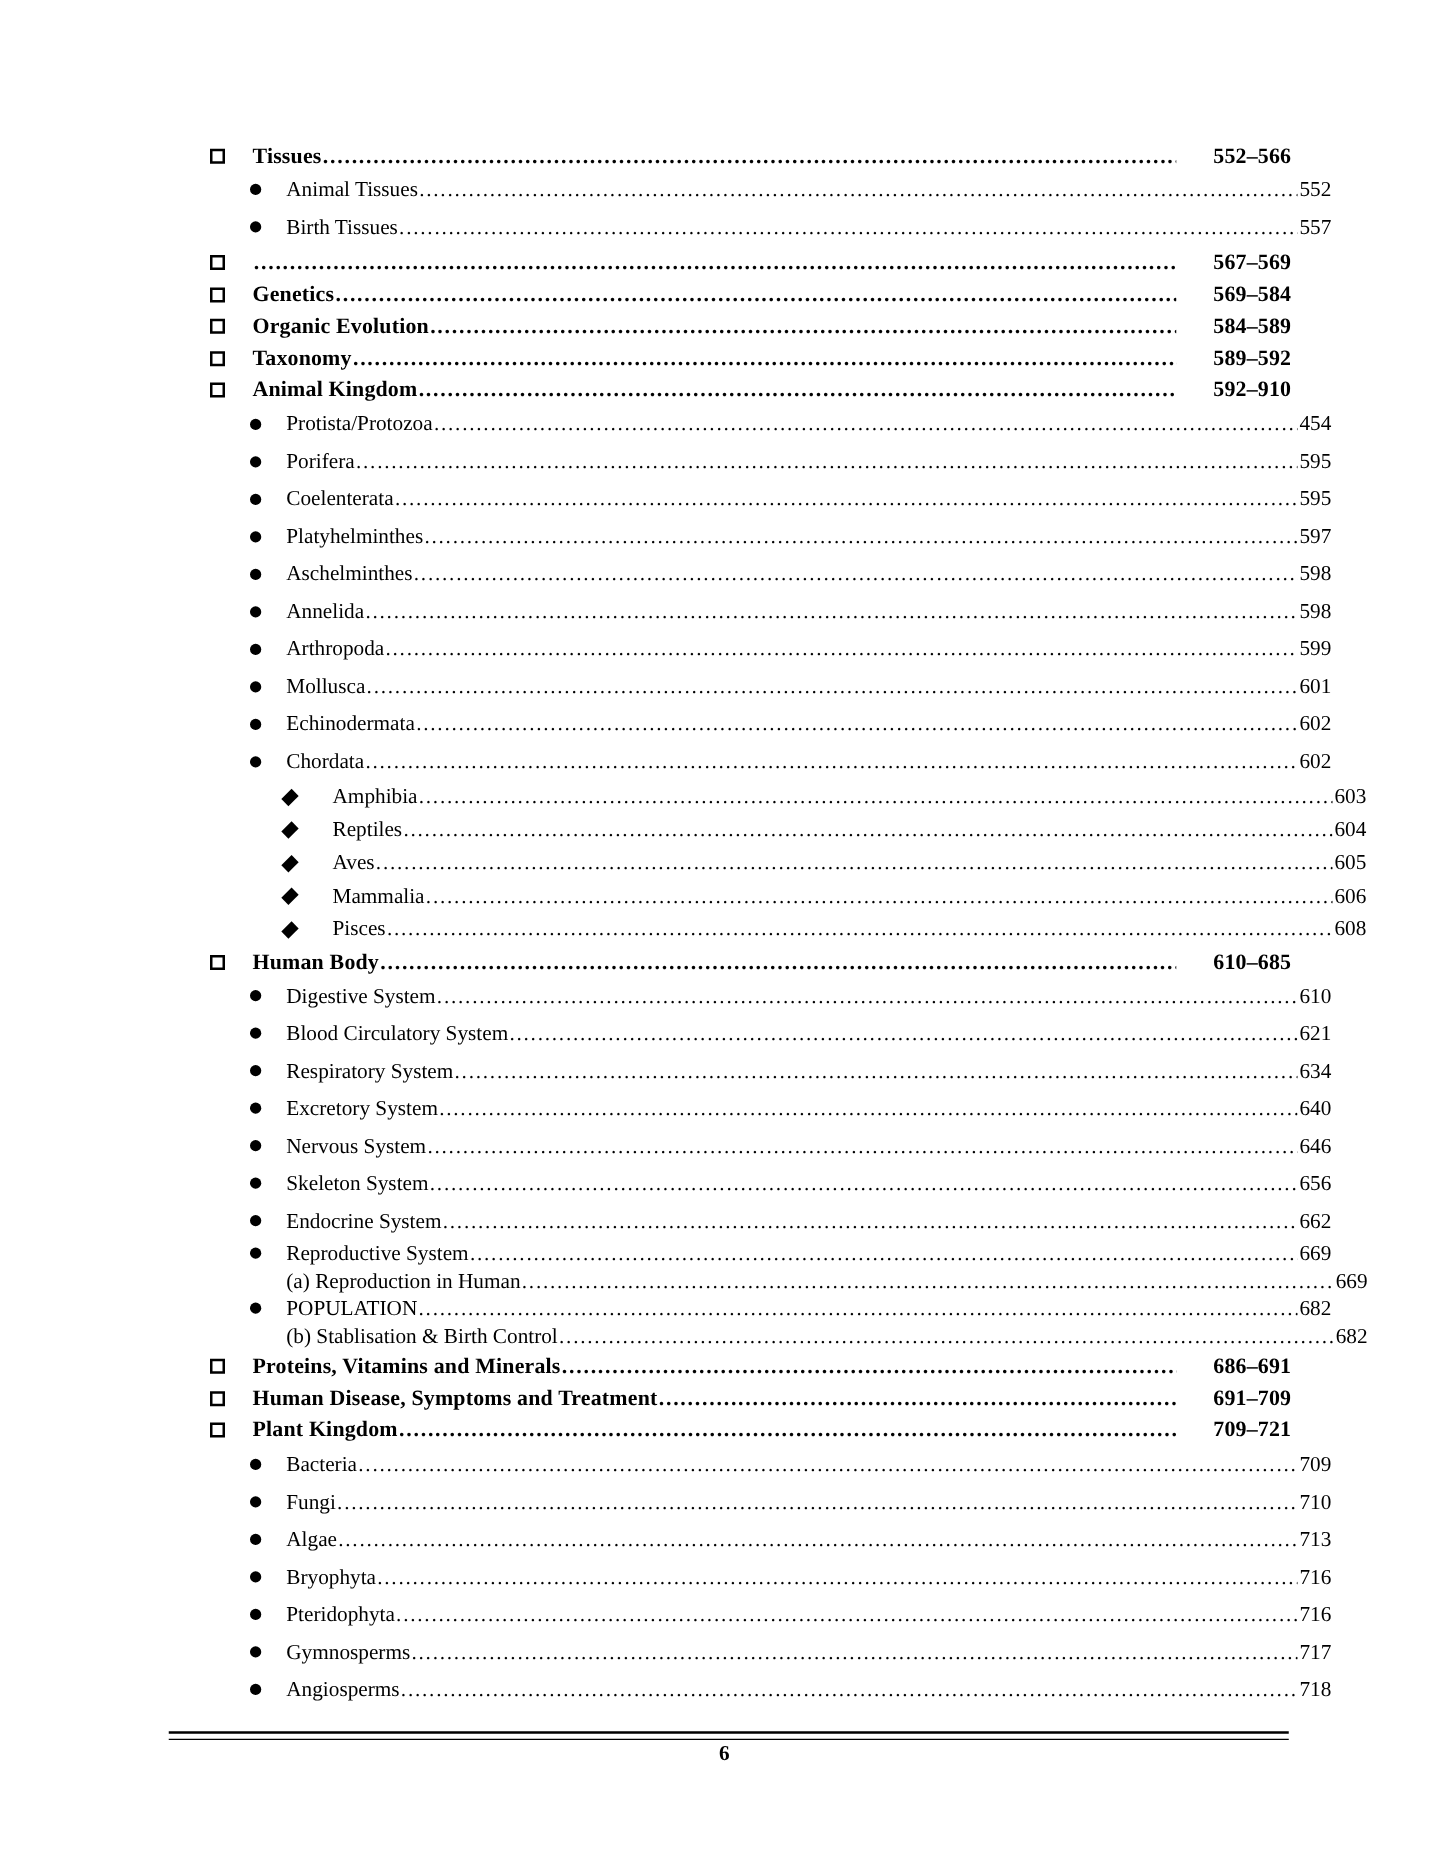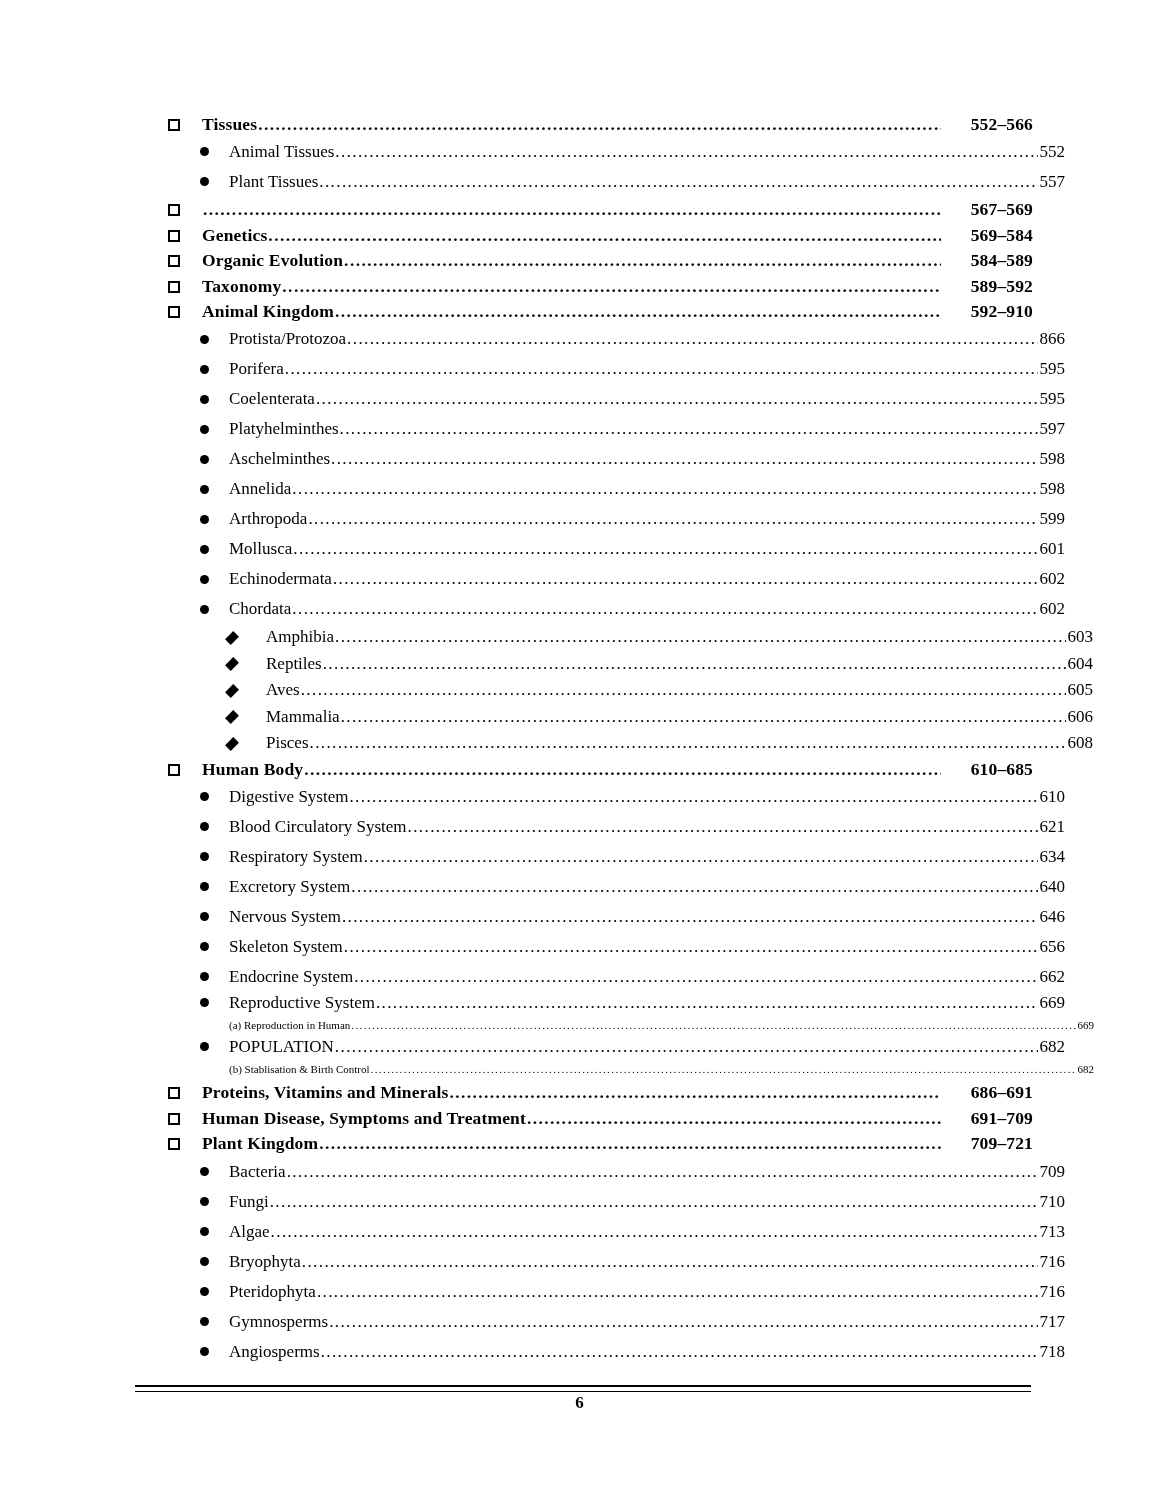--- a/index.html
+++ b/index.html
@@ -117,21 +117,21 @@
     display: inline-block;
     width: 8px;
     height: 8px;
     background: #000;
     transform: rotate(45deg) scaleY(1.45);
     vertical-align: middle;
   }
 
   
   .subline {
-    font-size: 11px;
+    font-size: 17px;
     font-weight: normal;
     line-height: 22px;
     padding-left: 61px;
   }
   .subline .marker { width: 0px; }
 
   
   .tight { line-height: 22px; }
 
   .footer-rule {
@@ -172,21 +172,21 @@
         <span class="pageno">552–566</span>
       </div>
       <div class="entry lvl2">
         <span class="marker"><span class="dot"></span></span>
         <span class="label">Animal Tissues</span>
         <span class="leader">............................................................................................................................................................................................................................</span>
         <span class="pageno">552</span>
       </div>
       <div class="entry lvl2">
         <span class="marker"><span class="dot"></span></span>
-        <span class="label">Plant Tissues</span>
+        <span class="label">Birth Tissues</span>
         <span class="leader">............................................................................................................................................................................................................................</span>
         <span class="pageno">557</span>
       </div>
       <div class="entry lvl1">
         <span class="marker"><span class="sq"></span></span>
         <span class="leader">............................................................................................................................................................................................................................</span>
         <span class="pageno">567–569</span>
       </div>
       <div class="entry lvl1">
         <span class="marker"><span class="sq"></span></span>
@@ -209,21 +209,21 @@
       <div class="entry lvl1">
         <span class="marker"><span class="sq"></span></span>
         <span class="label">Animal Kingdom</span>
         <span class="leader">............................................................................................................................................................................................................................</span>
         <span class="pageno">592–910</span>
       </div>
       <div class="entry lvl2">
         <span class="marker"><span class="dot"></span></span>
         <span class="label">Protista/Protozoa</span>
         <span class="leader">............................................................................................................................................................................................................................</span>
-        <span class="pageno">866</span>
+        <span class="pageno">454</span>
       </div>
       <div class="entry lvl2">
         <span class="marker"><span class="dot"></span></span>
         <span class="label">Porifera</span>
         <span class="leader">............................................................................................................................................................................................................................</span>
         <span class="pageno">595</span>
       </div>
       <div class="entry lvl2">
         <span class="marker"><span class="dot"></span></span>
         <span class="label">Coelenterata</span>

